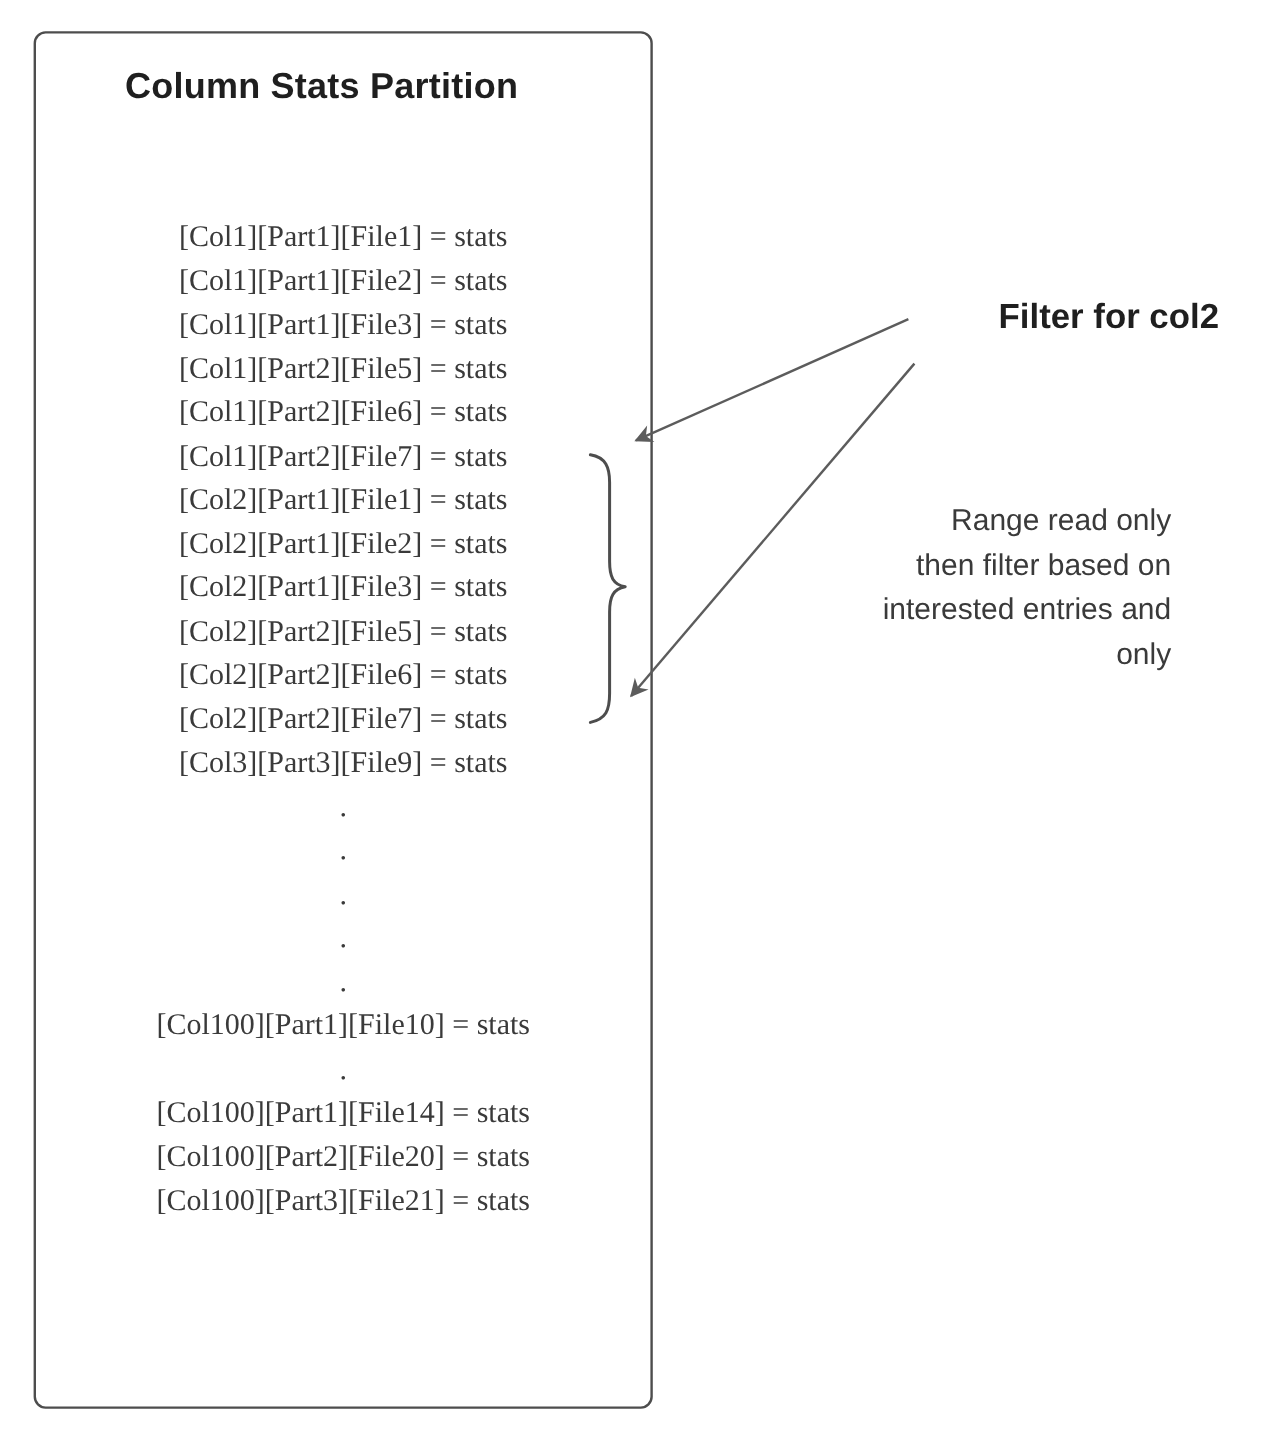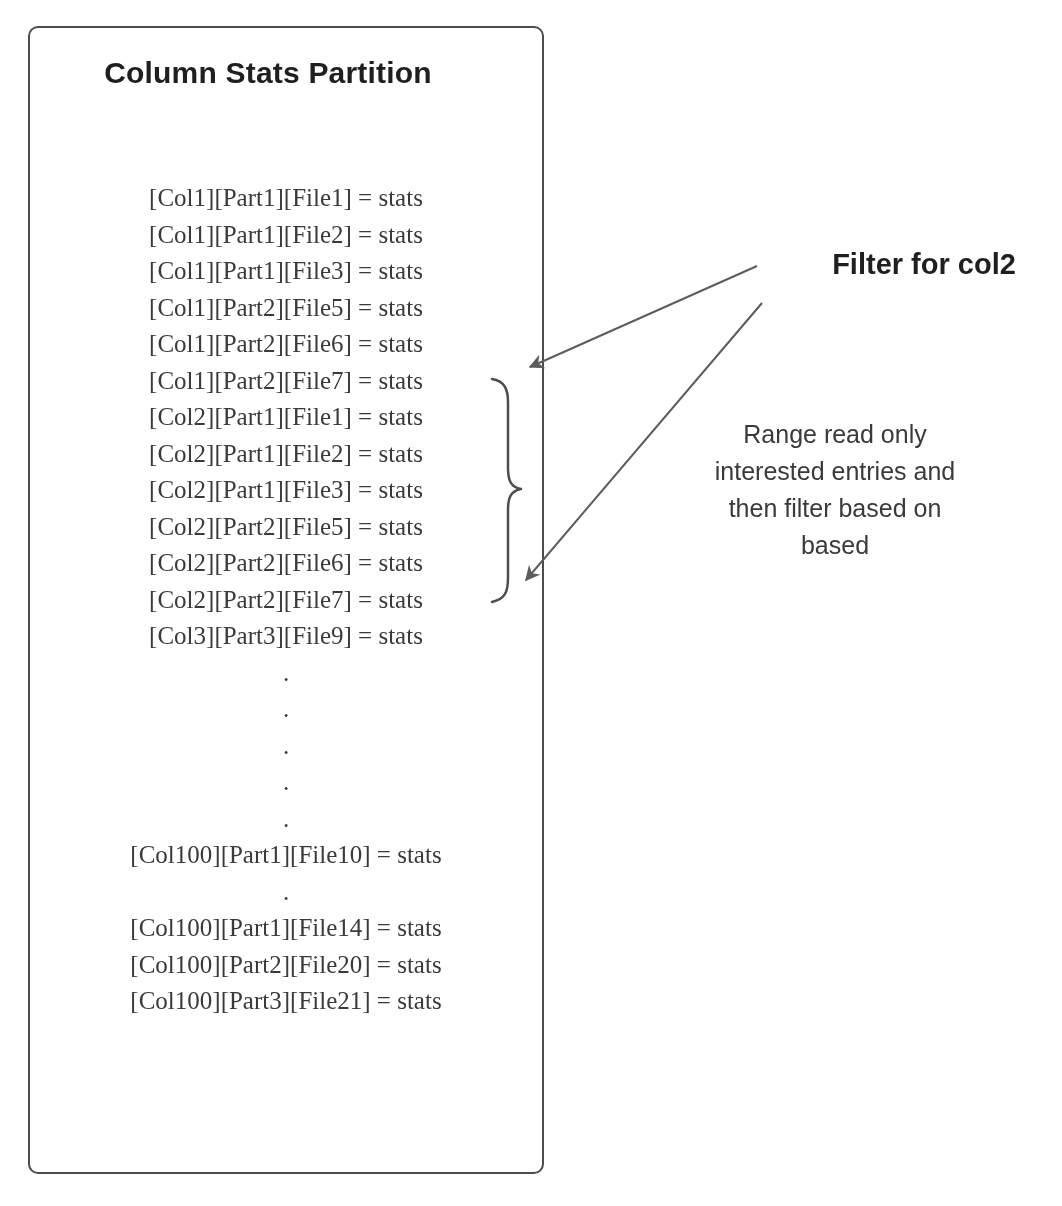--- a/index.html
+++ b/index.html
@@ -64,21 +64,21 @@
     text-align:center;
     font-size:29px;
     font-weight:bold;
     color:var(--title);
   }
   .range-note{
     position:absolute;
     left:694px;
     top:416px;
     width:282px;
-    text-align:center;
+    text-align:right;
     font-size:25px;
     line-height:37px;
     color:var(--text);
   }
   .overlay-svg{
     position:absolute;
     left:0;
     top:0;
     width:1062px;
     height:1206px;
@@ -93,23 +93,23 @@
   <div class="partition-box"></div>
 
   <div class="box-title">Column Stats Partition</div>
 
   <div class="entries-list"><div>[Col1][Part1][File1] = stats</div><div>[Col1][Part1][File2] = stats</div><div>[Col1][Part1][File3] = stats</div><div>[Col1][Part2][File5] = stats</div><div>[Col1][Part2][File6] = stats</div><div>[Col1][Part2][File7] = stats</div><div>[Col2][Part1][File1] = stats</div><div>[Col2][Part1][File2] = stats</div><div>[Col2][Part1][File3] = stats</div><div>[Col2][Part2][File5] = stats</div><div>[Col2][Part2][File6] = stats</div><div>[Col2][Part2][File7] = stats</div><div>[Col3][Part3][File9] = stats</div><div>.</div><div>.</div><div>.</div><div>.</div><div>.</div><div>[Col100][Part1][File10] = stats</div><div>.</div><div>[Col100][Part1][File14] = stats</div><div>[Col100][Part2][File20] = stats</div><div>[Col100][Part3][File21] = stats</div></div>
 
   <div class="filter-label">Filter for col2</div>
 
   <div class="range-note">
       <div>Range read only</div>
+      <div>then filter based on</div>
       <div>interested entries and</div>
-      <div>then filter based on</div>
-      <div>based</div>
+      <div>only</div>
     </div>
 
   <svg class="overlay-svg" viewBox="0 0 1062 1206" xmlns="http://www.w3.org/2000/svg">
     <defs>
       <marker id="arrowhead" viewBox="0 0 12 12" refX="10" refY="6" markerWidth="9" markerHeight="9" orient="auto-start-reverse">
         <path d="M1,1 L11,6 L1,11 L4,6 Z" fill="#5c5c5c"></path>
       </marker>
     </defs>
 
     <line x1="757" y1="266" x2="530" y2="367" stroke="#5c5c5c" stroke-width="2" marker-end="url(#arrowhead)"></line>

